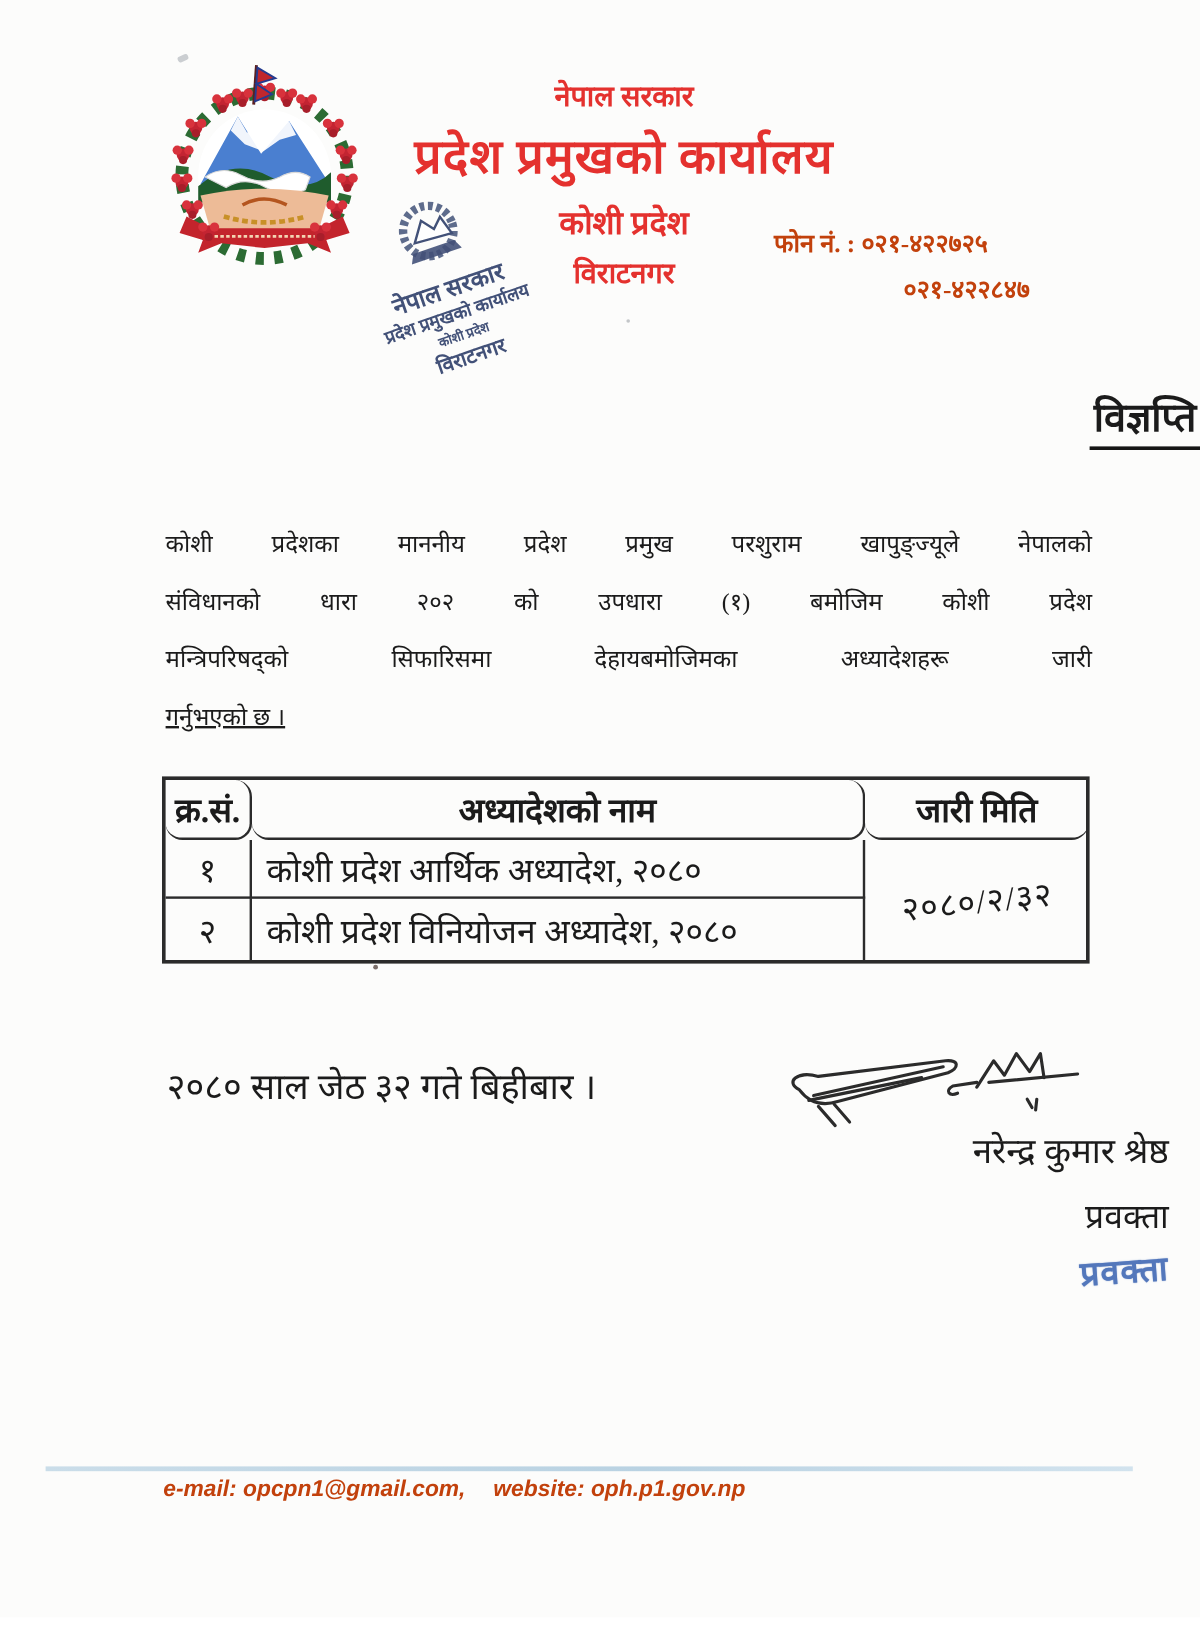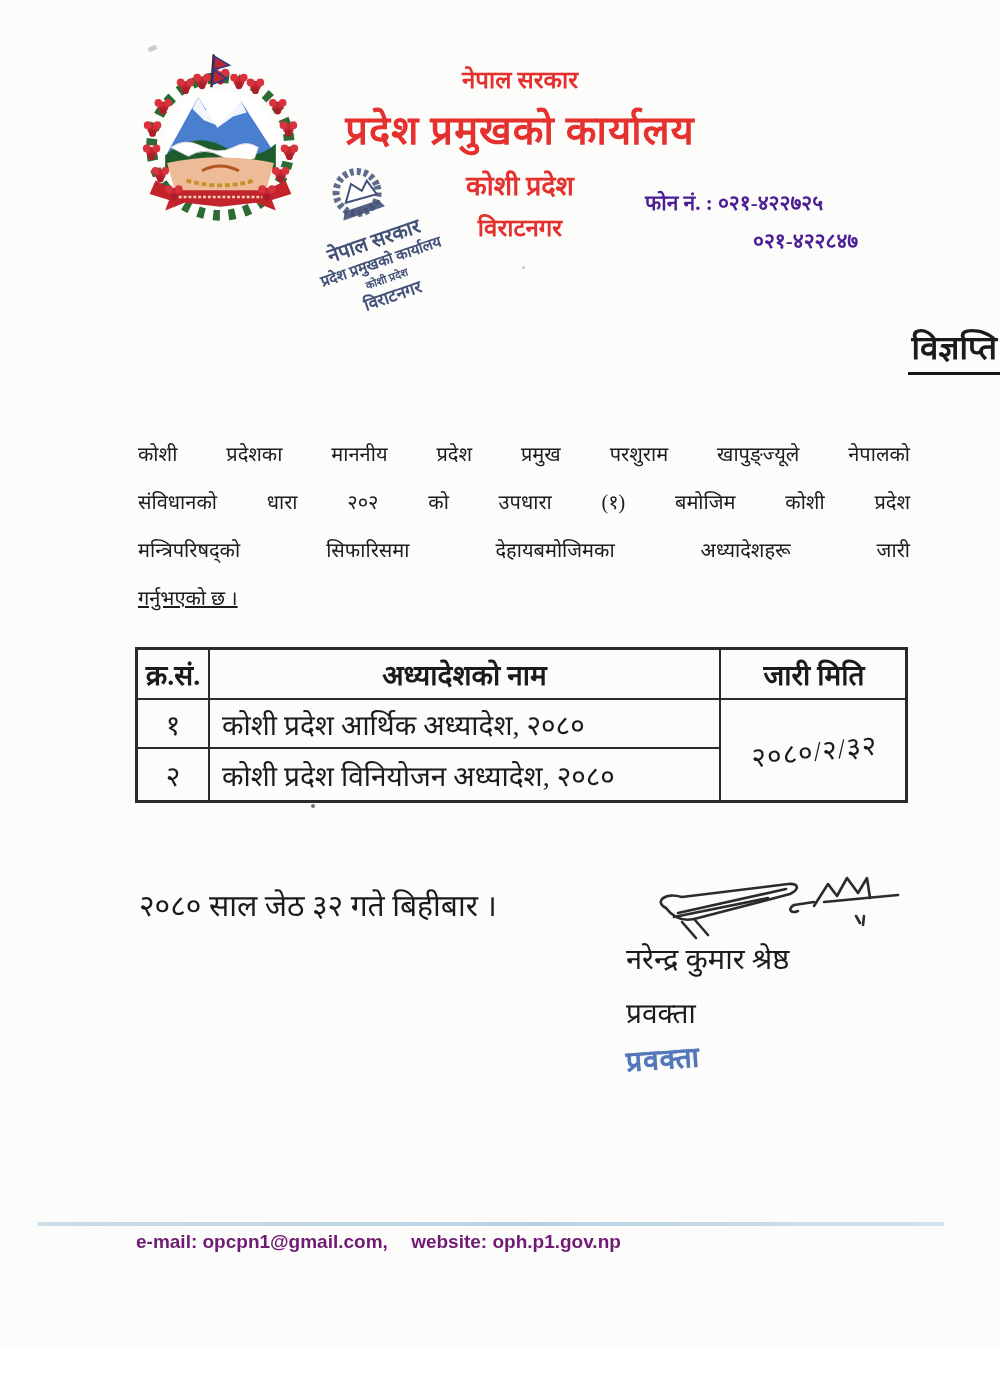--- a/index.html
+++ b/index.html
@@ -36,41 +36,41 @@
   .bline { height:48px; line-height:48px; text-align:justify; text-align-last:justify; white-space:nowrap-collapse; }
   .bline.last { text-align-last:left;text-decoration:underline; }
   
   .ord-table {
     position:absolute; left:135px; top:647px; width:773px;
     display:grid; grid-template-columns:72px 511px 186px; grid-template-rows:50px 49px 51px;
     border:3px solid #2b2b2b; background:transparent;
   }
   .cell { border-right:2px solid #2b2b2b; border-bottom:2px solid #2b2b2b;
           display:flex; align-items:center; justify-content:center; font-size:28px; }
-  .cell.hdr { font-weight:bold; }
+  .cell.hdr { font-weight:bold;border-radius:14px; }
   .cell.name { justify-content:flex-start; padding-left:12px; }
   .cell.lastcol { border-right:none; }
   .cell.lastrow { border-bottom:none; }
   .cell.datecell { grid-column:3; grid-row:2 / 4; border-right:none; border-bottom:none; }
   .cell.datecell span { transform:rotate(-6deg); font-size:28px; letter-spacing:1px; }
   
   .date-line { position:absolute; left:139px; top:884px; font-size:30px; font-weight:500; }
   .signature { position:absolute; left:648px; top:856px; }
-  .sig-block { position:absolute; left:626px; top:938px; width:320px; text-align:left; }
+  .sig-block { position:absolute; left:654px; top:938px; width:320px; text-align:right; }
   .sig-name  { font-size:29px; font-weight:500; }
   .sig-desg  { font-size:28px; font-weight:500; margin-top:16px; }
   .sig-stamp { display:inline-block; margin-top:8px; font-size:28px; font-weight:bold;
                transform:rotate(-4deg); letter-spacing:1px;
                text-shadow:0 0 1px rgba(85,120,190,.8); }
   
   .foot-rule { position:absolute; left:38px; top:1222px; width:906px; height:4px;
                background:linear-gradient(90deg,#cadde9,#b9d2e2 55%,#d2e3ee); }
   .foot-text { position:absolute; left:136px; top:1231px;
                font-family:"Liberation Sans","DejaVu Sans",sans-serif;
-               font-size:19px; font-weight:bold; color:#701a75; }
+               font-size:19px; font-weight:bold; color:#c2410c;font-style:italic; }
   .foot-text .site { margin-left:18px; }
   
   .speck { position:absolute; border-radius:50%; background:#5a4a45; }
   .speck.a { left:311px; top:804px; width:4px; height:4px; opacity:.8; }
   .speck.b { left:148px; top:46px; width:9px; height:5px; background:#9aa0a8; opacity:.5; border-radius:2px; transform:rotate(-25deg); }
   .speck.c { left:522px; top:266px; width:3px; height:3px; background:#8a8f96; opacity:.5; }
 </style>
 </head>
 <body>
 
@@ -124,21 +124,21 @@
     </svg>
   </div>
 
   <div class="hdr-center" style="color:#e4312e;">
     <div class="hdr-gov">नेपाल सरकार</div>
     <div class="hdr-office">प्रदेश प्रमुखको कार्यालय</div>
     <div class="hdr-prov">कोशी प्रदेश</div>
     <div class="hdr-city">विराटनगर</div>
   </div>
 
-  <div class="phones" style="color:#4c1d95;">
+  <div class="phones" style="color:#c2410c;">
     <div class="p1">फोन नं. : ०२१-४२२७२५</div>
     <div class="p2">०२१-४२२८४७</div>
   </div>
 
   <div class="office-stamp">
     <svg width="64" height="62" viewBox="0 0 64 62">
       <circle cx="32" cy="28" r="21" fill="none" stroke="#35456f" stroke-width="7" stroke-dasharray="4 3" opacity=".85"></circle>
       <path d="M18,34 L29,18 L37,28 L45,20 L50,36 Z" fill="#ffffff" stroke="#35456f" stroke-width="2"></path>
       <path d="M14,42 L50,42 L54,50 L10,50 Z" fill="#35456f" opacity=".9"></path>
     </svg>

